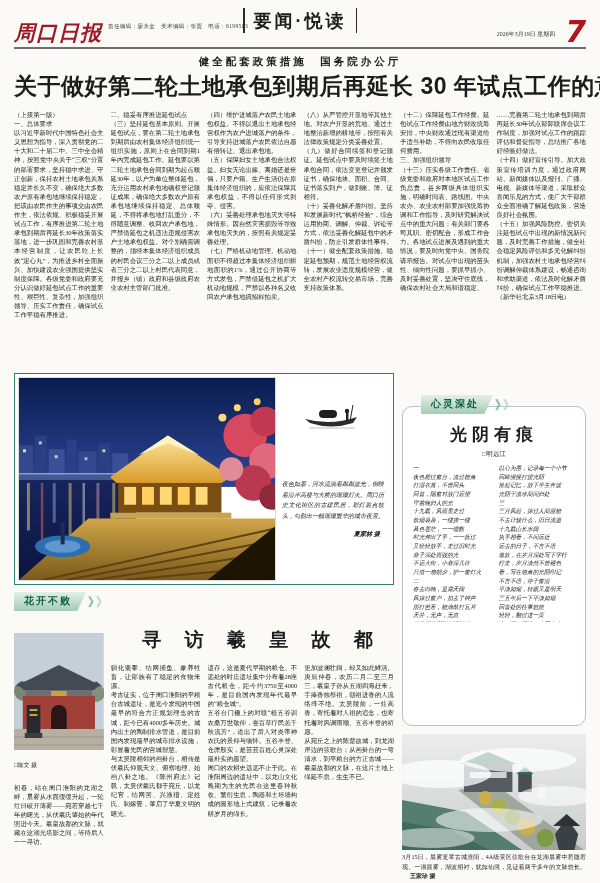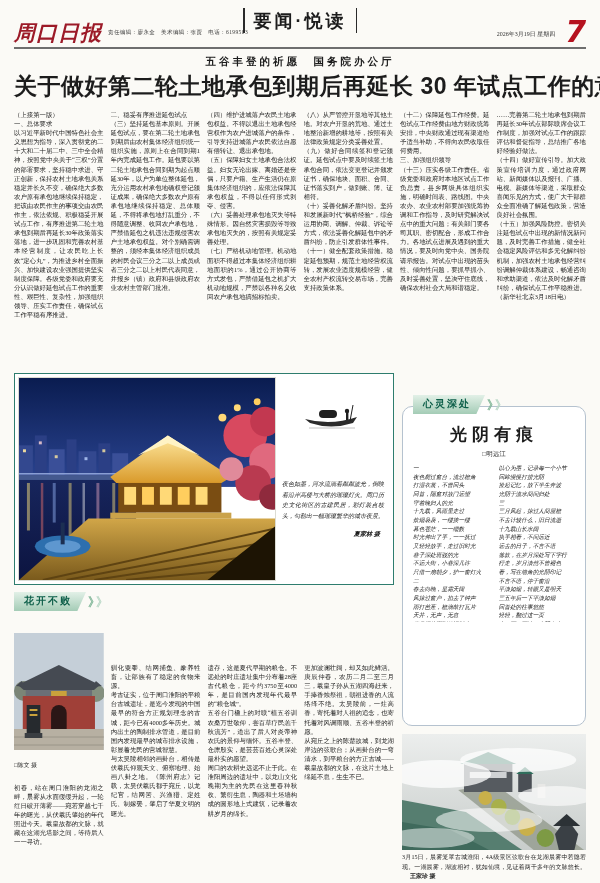--- a/index.html
+++ b/index.html
@@ -4,21 +4,21 @@
 <style>
   * { box-sizing: border-box; margin: 0; padding: 0; }
   html,body { background:#9a9a9a; }
   .page {
     width: 600px; height: 883px; margin: 0 auto; background: #fbfaf6;
     font-family: "Liberation Serif", "DejaVu Serif", serif; color: #1c1c1c;
     padding: 6px 14px 8px; overflow: hidden; position: relative;
   }
   
   .hdr { display: flex; align-items: flex-end; justify-content: space-between; height: 38px; position: relative; }
-  .hdr-left { display: flex; align-items: center; gap: 6px; }
+  .hdr-left { display: flex; align-items: flex-start; gap: 6px; }
   .mast { color: #9c1a28; font-size: 21px; font-weight: bold; font-style: italic; letter-spacing: 1px; line-height: 1; }
   .editors { font-size: 5.5px; color: #3a3a3a; padding-bottom: 3px; letter-spacing: .4px; }
   .hdr-center { position: absolute; left: 50%; top: 2px; transform: translateX(-50%); display: flex; align-items: center; gap: 9px; }
   .vbar { width: 1.5px; height: 25px; background: #2a2a2a; }
   .sec-title { font-size: 18px; font-weight: bold; font-family: "Liberation Sans", sans-serif; letter-spacing: 3px; white-space: nowrap; }
   .hdr-right { display: flex; align-items: flex-end; gap: 10px; }
   .pdate { font-size: 6px; color: #333; padding-bottom: 5px; white-space: nowrap; }
   .pagenum { font-size: 30px; color: #b5121f; font-weight: bold; font-style: italic; line-height: .85; font-family: "DejaVu Sans", sans-serif; }
   .hdr-rule { height: 2px; background: #6e6e6e; margin-top: 3px; }
   
@@ -47,21 +47,21 @@
   .lit { margin-top: 7px; }
   .lit-body { position: relative; margin-top: 4px; height: 272px; overflow: hidden; }
   .lit-title { position: absolute; left: 116px; right: 0; top: 12px; text-align: center; font-size: 19px; font-weight: 900; letter-spacing: 9px; font-family: "Liberation Sans", sans-serif; white-space: nowrap; }
   .lit-cols { display: flex; gap: 7px; height: 100%; }
   .lit-col { flex: 1; font-size: 6.4px; line-height: 1.42; text-align: justify; white-space: pre-line; overflow: hidden; }
   .lit-col.rest { padding-top: 48px; }
   .temple-photo { width: 100%; height: 126px; overflow: hidden; }
   .temple-photo svg { width: 100%; height: 100%; display: block; }
   .temple-cap { font-size: 6px; margin: 2px 0 4px; white-space: nowrap; }
   
-  .soul-badge { position: relative; z-index: 2; margin-top: 22px; margin-left: 11px; align-items: center; }
+  .soul-badge { position: relative; z-index: 2; margin-top: 22px; margin-left: 19px; align-items: center; }
   .soul-box { border: 1px solid #b5c2cf; border-radius: 10px; background: #fff; margin-top: -8px; padding: 14px 8px 0; height: 320px; overflow: hidden; }
   .poem-title { text-align: center; font-size: 17px; font-weight: 900; letter-spacing: 5px; font-family: "Liberation Sans", sans-serif; margin-top: 2px; }
   .poem-author { text-align: center; font-size: 6.5px; color: #333; margin: 4px 0 5px; }
   .poem-cols { display: flex; gap: 9px; padding: 0 2px; }
   .poem-col { flex: 1; font-size: 5.7px; line-height: 1.52; white-space: pre-line; font-style: italic; overflow: hidden; color: #222; }
   .poem1 .poem-cols { height: 158px; }
   .poem2 .poem-cols { height: 84px; }
   
   .mist-wrap { margin-top: 8px; }
   .mist-photo { width: 100%; height: 116px; overflow: hidden; }
@@ -84,21 +84,21 @@
       <div class="sec-title">要闻·悦读</div>
       <div class="vbar"></div>
     </div>
     <div class="hdr-right">
       <div class="pdate">2026年3月19日 星期四</div>
       <div class="pagenum">7</div>
     </div>
   </div>
   <div class="hdr-rule"></div>
 
-  <div class="kicker">五谷丰登的祈愿　国务院办公厅</div>
+  <div class="kicker">健全配套政策措施　国务院办公厅</div>
   <h1 class="headline">关于做好第二轮土地承包到期后再延长 30 年试点工作的意见</h1>
 
   <div class="doc-cols">
     <div class="doc-col">（上接第一版）
 一、总体要求
 以习近平新时代中国特色社会主义思想为指导，深入贯彻党的二十大和二十届二中、三中全会精神，按照党中央关于“三权”分置的部署要求，坚持稳中求进、守正创新，保持农村土地承包关系稳定并长久不变，确保绝大多数农户原有承包地继续保持稳定，把该由农民作主的事项交由农民作主，依法依规、积极稳妥开展试点工作，有序推进第二轮土地承包到期后再延长30年政策落实落地，进一步巩固和完善农村基本经营制度，让农民吃上长效“定心丸”，为推进乡村全面振兴、加快建设农业强国提供坚实制度保障。各级党委和政府要充分认识做好延包试点工作的重要性、艰巨性、复杂性，加强组织领导、压实工作责任，确保试点工作平稳有序推进。</div>
     <div class="doc-col">二、稳妥有序推进延包试点
 （三）坚持延包基本原则。开展延包试点，要在第二轮土地承包到期后由农村集体经济组织统一组织实施，原则上在合同到期1年内完成延包工作。延包要以第二轮土地承包合同到期为起点顺延30年，以户为单位整体延包，充分运用农村承包地确权登记颁证成果，确保绝大多数农户原有承包地继续保持稳定、总体顺延，不得将承包地打乱重分，不得随意调整、收回农户承包地，严禁借延包之机违法违规侵害农户土地承包权益。对个别确需调整的，须经本集体经济组织成员的村民会议三分之二以上成员或者三分之二以上村民代表同意，并报乡（镇）政府和县级政府农业农村主管部门批准。</div>
     <div class="doc-col">（四）维护进城落户农民土地承包权益。不得以退出土地承包经营权作为农户进城落户的条件，引导支持进城落户农民依法自愿有偿转让、退出承包地。
 （五）保障妇女土地承包合法权益。妇女无论出嫁、离婚还是丧偶，只要户籍、生产生活仍在原集体经济组织的，应依法保障其承包权益，不得以任何形式剥夺、侵害。
@@ -217,20 +217,21 @@
         </figcaption>
       </figure>
 
       <div class="lit">
         <div class="badge-row">
           <div class="badge">花开不败</div>
           <span class="chev">》</span>
           <span class="chev c2">》</span>
         </div>
         <div class="lit-body">
+          <div class="lit-title">寻 访 羲 皇 故 都</div>
           <div class="lit-cols">
             <div class="lit-col first">
               <div class="temple-photo">
                 <svg viewBox="0 0 92 126" preserveAspectRatio="none">
                   <rect x="0" y="0" width="92" height="126" fill="#c5cfd8"></rect>
                   <circle cx="10" cy="58" r="10" fill="#7b8577"></circle>
                     <circle cx="84" cy="60" r="9" fill="#84907f"></circle>
                   <polygon points="4,52 46,32 88,52 82,57 10,57" fill="#454a52"></polygon>
                   <polygon points="2,53 8,48 12,54" fill="#454a52"></polygon>
                     <polygon points="90,53 84,48 80,54" fill="#454a52"></polygon>

